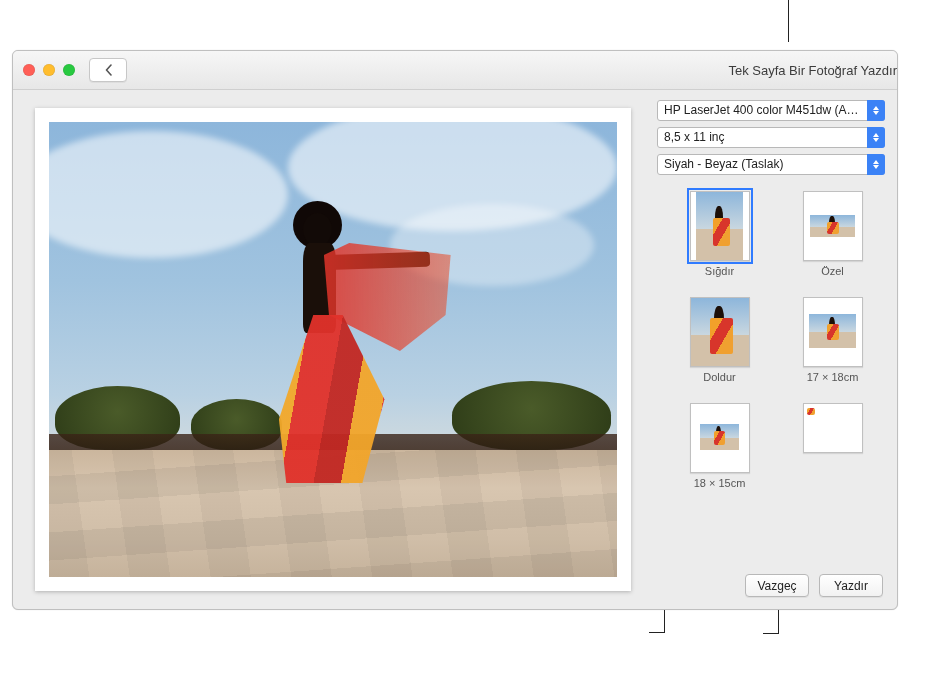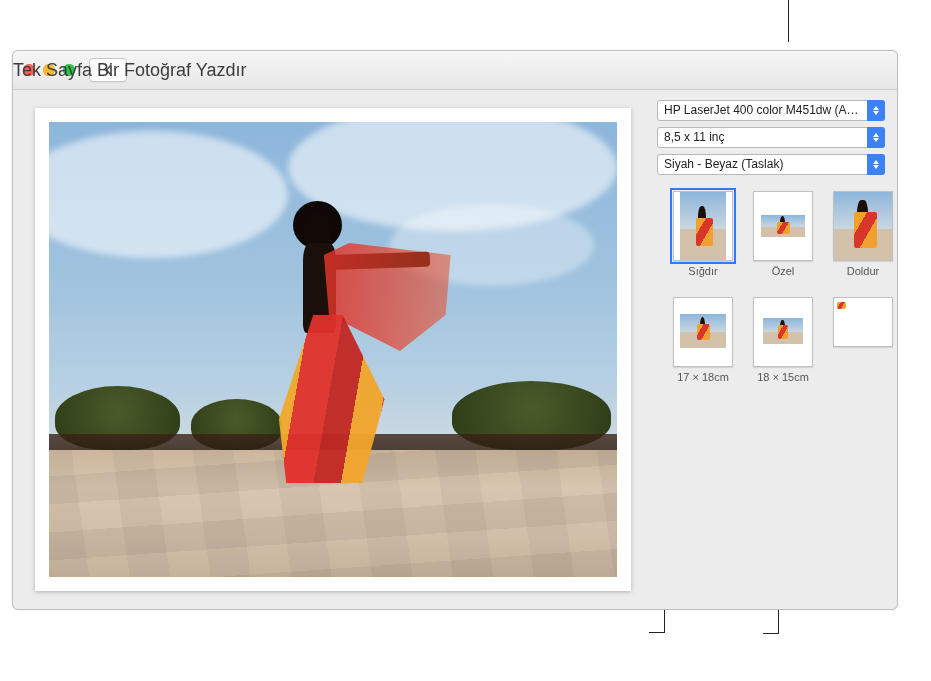--- a/index.html
+++ b/index.html
@@ -63,22 +63,22 @@
     background: #fff;
     border: 1px solid #c7c7c7;
     border-radius: 4px;
     display:flex;align-items:center;justify-content:center;
     box-shadow: 0 1px 0 rgba(0,0,0,0.05);
   }
   .back-btn svg { width: 9px; height: 12px; }
   .title {
     position: absolute;
     left: 0; right: 0;
-    text-align: left;
-    font-size: 18px;
+    text-align: right;
+    font-size: 13px;
     color: #3c3c3c;
     font-weight: 500;
     pointer-events: none;
   }
 
   .content {
     display: flex;
     flex: 1;
     min-height: 0;
   }
@@ -220,21 +220,21 @@
     content:"";
     border-left:3.5px solid transparent;
     border-right:3.5px solid transparent;
   }
   .select-row .arrows::before{ border-bottom:4px solid #fff; }
   .select-row .arrows::after { border-top:4px solid #fff; }
 
   .layouts {
     margin-top:10px;
     display:grid;
-    grid-template-columns: 1fr 1fr 1fr;
+    grid-template-columns: 1fr 1fr;
     column-gap: 44px;
     row-gap: 16px;
     padding-left: 16px;
     padding-right: 6px;
     gap: 20px;
   }
   .layout-option {
     display:flex;
     flex-direction:column;
     align-items:center;
@@ -418,16 +418,20 @@
 
         <div class="layout-option">
           <div class="thumb" style="height:48px">
             <div class="mini" style="left:6%;top:8%;width:14%;height:14%"></div>
           </div>
           <div class="lbl"></div>
         </div>
 
       </div>
 
+      <div class="footer-btns">
+        <div class="btn">Vazgeç</div>
+        <div class="btn">Yazdır</div>
+      </div>
 
     </div>
   </div>
 </div>
 
 </body></html>

